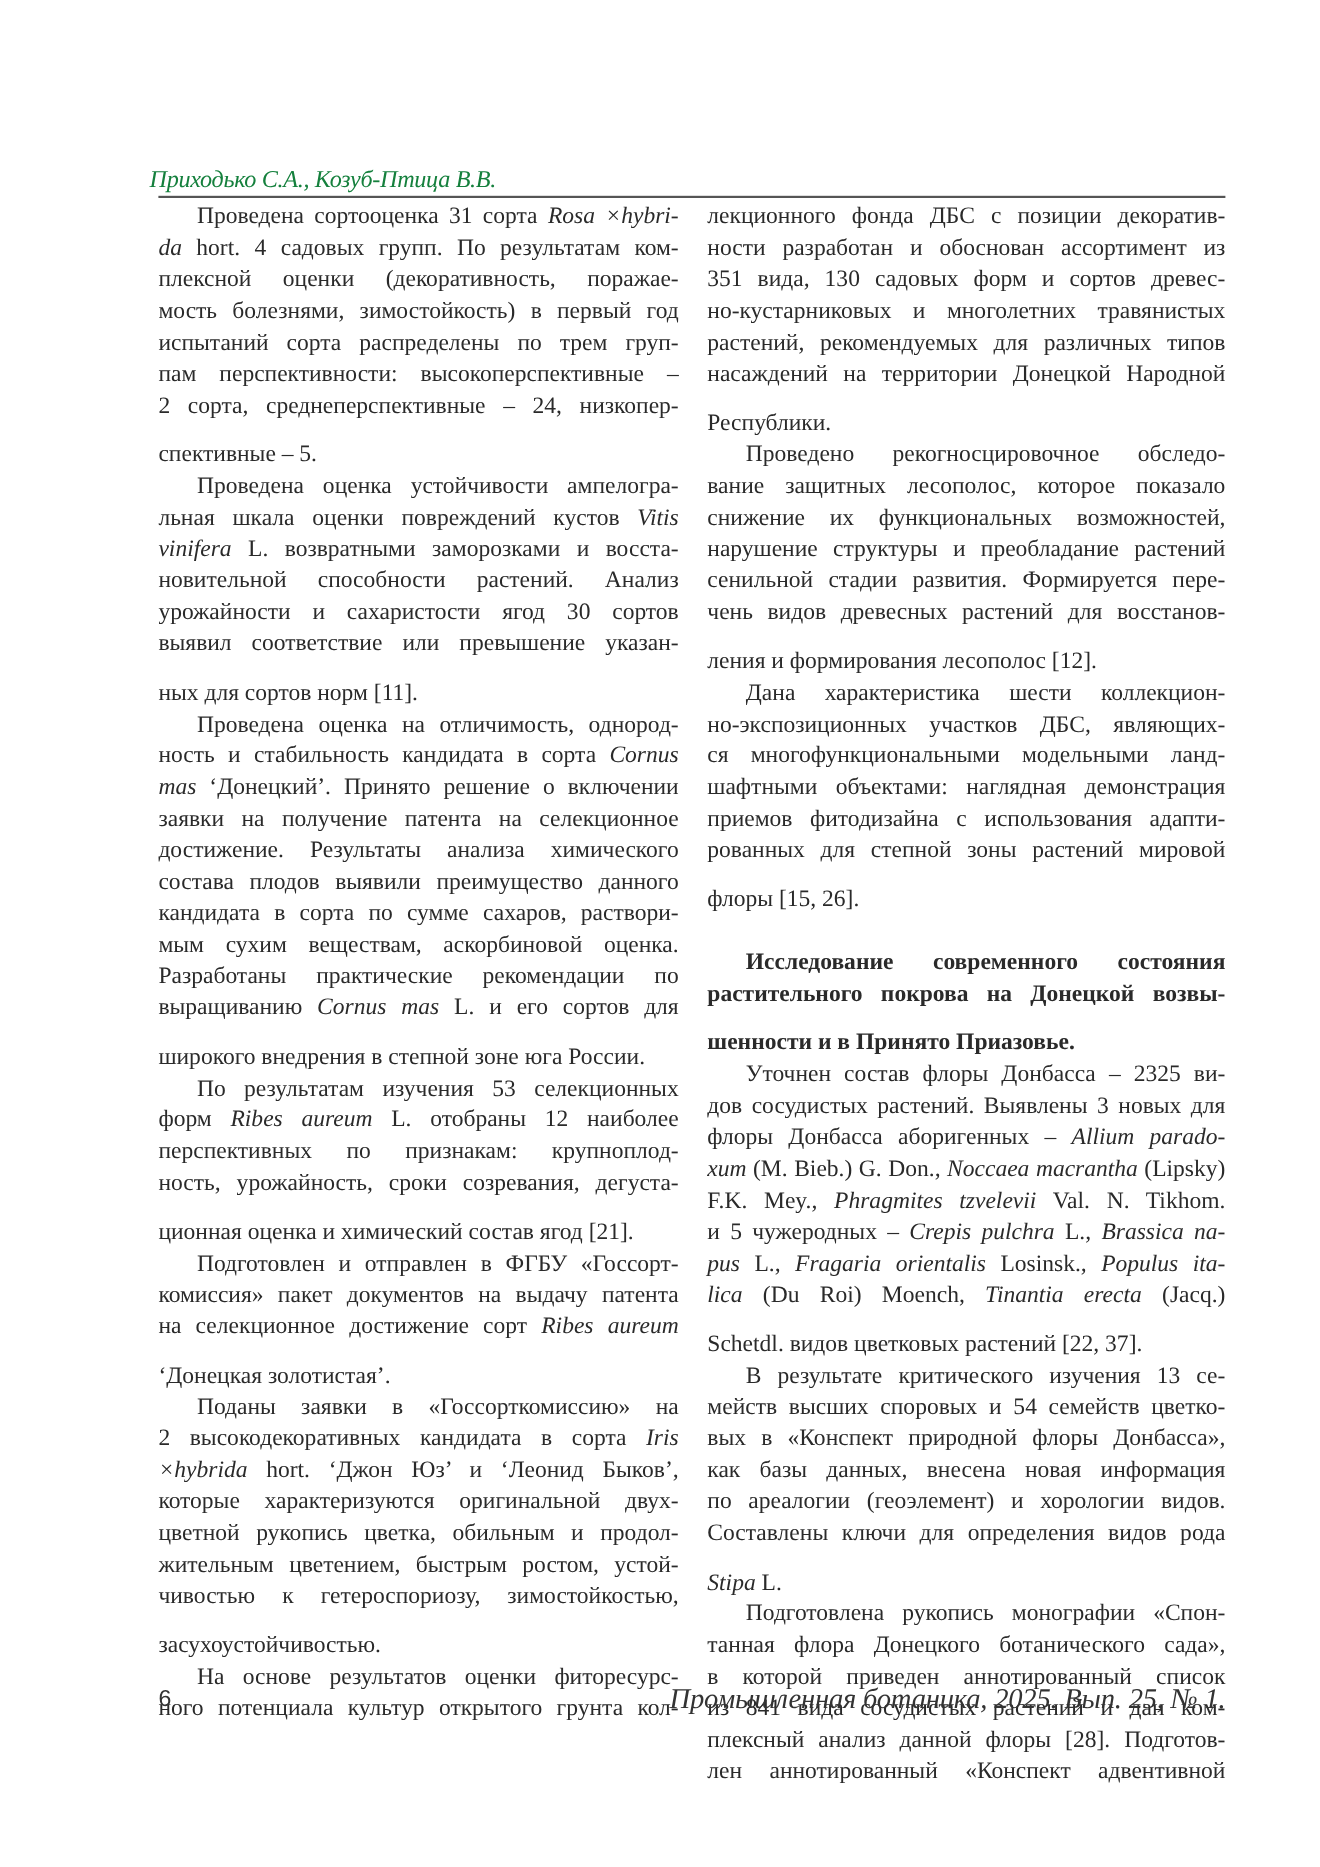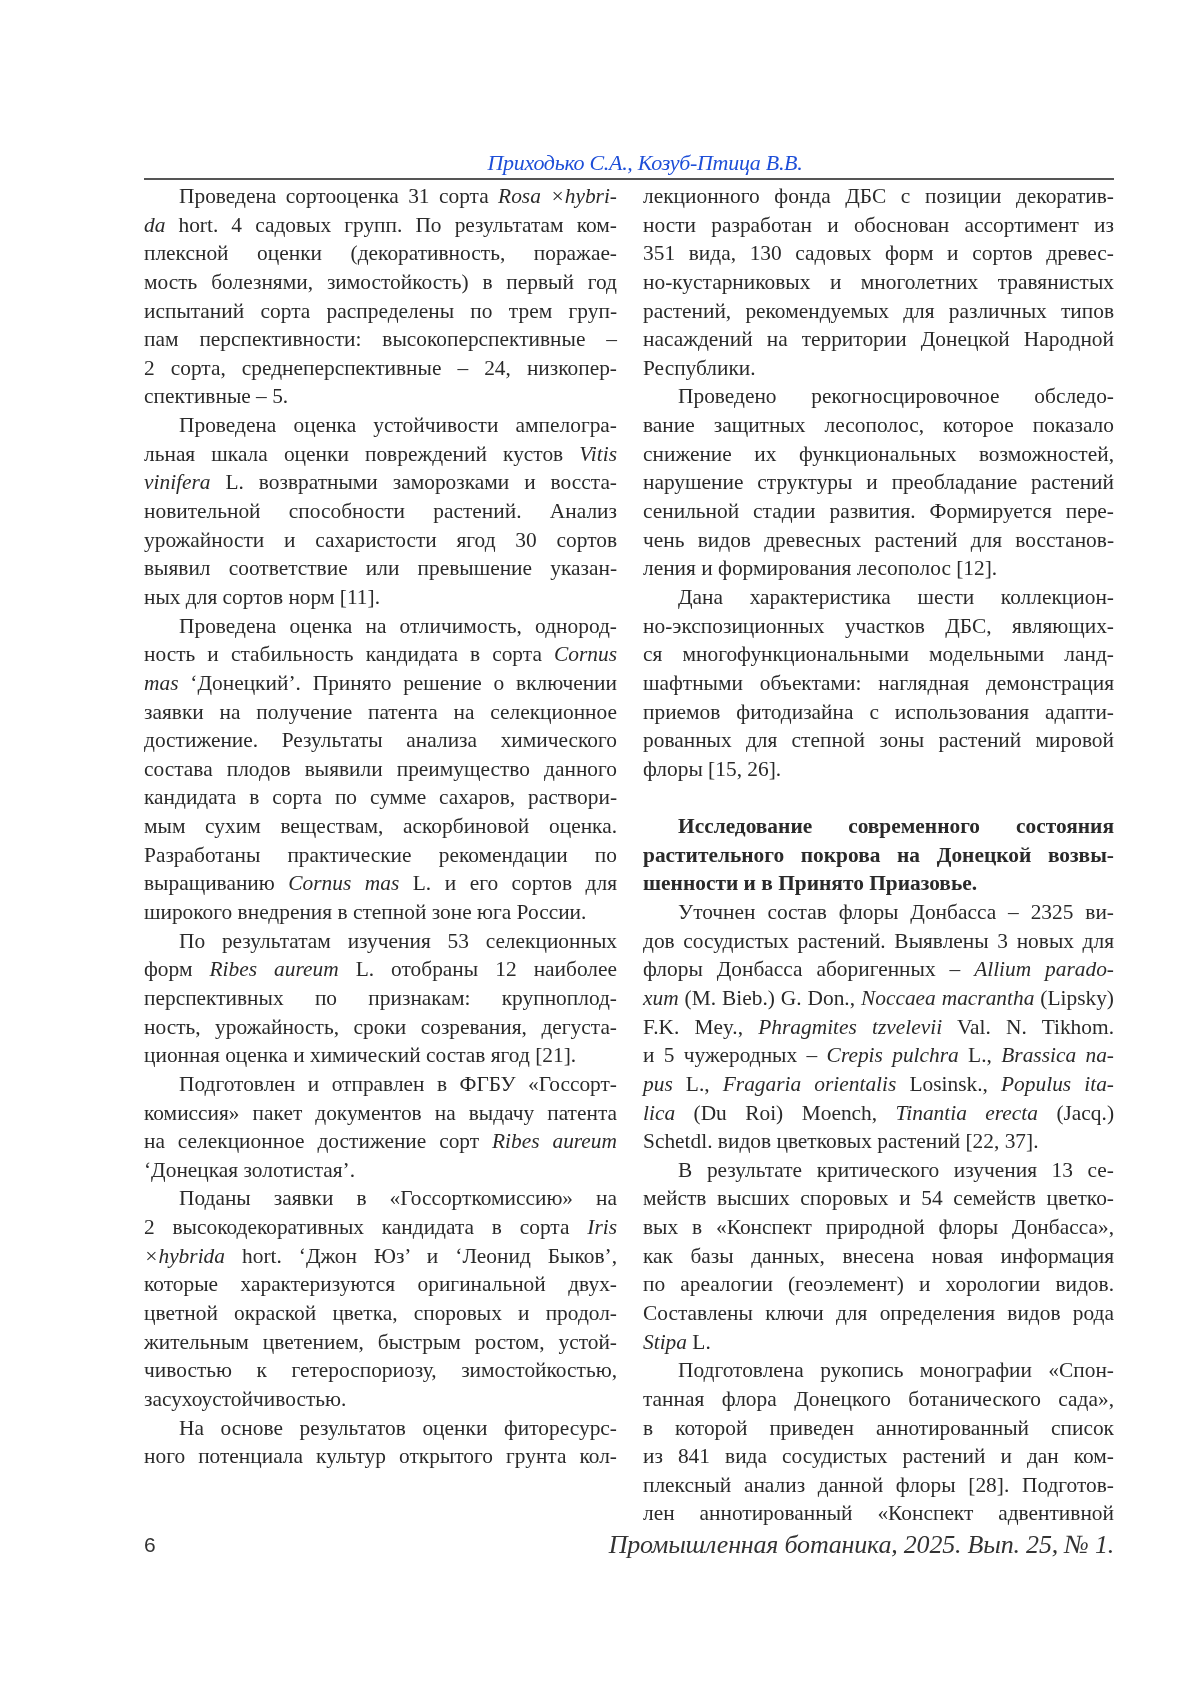--- a/index.html
+++ b/index.html
@@ -1,28 +1,28 @@
 <!DOCTYPE html>
 <html><head>
 <meta charset="utf-8">
 <style>
   html, body { margin: 0; padding: 0; background: #ffffff; }
   body { width: 1200px; height: 1697px; position: relative; overflow: hidden;
          font-family: "Liberation Serif", "DejaVu Serif", serif; color: #2a2a2a; }
-  .running-head { position: absolute; left: 160px; top: 150px; width: 970px;
-                  text-align: center; font-style: italic; font-size: 22px; line-height: 26px;
-                  letter-spacing: -0.3px; color: #1d4ed8; }
+  .running-head { position: absolute; left: 136px; top: 150px; width: 970px;
+                  text-align: left; font-style: italic; font-size: 22px; line-height: 26px;
+                  letter-spacing: -0.3px; color: #15803d; }
   .head-rule { position: absolute; left: 144px; top: 178px; width: 970px; height: 0;
                border-top: 2px solid #555; }
   .col { position: absolute; top: 182px; width: 473px; }
   .col-left { left: 144px; }
   .col-right { left: 643px; width: 471px; }
   .line { display: block; height: 28.65px; line-height: 28.65px; font-size: 21.4px;
           white-space: nowrap; text-align: justify; text-align-last: justify; }
-  .line.last { text-align-last: left; }
+  .line.last { text-align-last: left; margin-top: 16px; }
   .line.indent { padding-left: 35px; }
   .line.blank { text-align-last: left; }
   .line.bold { font-weight: bold; }
   .seg-i { font-style: italic; }
   .folio { position: absolute; left: 144px; top: 1532px; font-family: "Liberation Sans", sans-serif;
            font-size: 21px; line-height: 26px; color: #333; }
   .journal { position: absolute; right: 86px; top: 1532px; font-style: italic; font-size: 26px;
              line-height: 26px; color: #333; letter-spacing: -0.2px; }
 </style>
 </head>
@@ -64,21 +64,21 @@
     <div class="line"><span>ность, урожайность, сроки созревания, дегуста-</span></div>
     <div class="line last"><span>ционная оценка и химический состав ягод [21].</span></div>
     <div class="line indent"><span>Подготовлен и отправлен в ФГБУ «Госсорт-</span></div>
     <div class="line"><span>комиссия» пакет документов на выдачу патента</span></div>
     <div class="line"><span>на селекционное достижение сорт </span><span class="seg-i">Ribes aureum</span></div>
     <div class="line last"><span>‘Донецкая золотистая’.</span></div>
     <div class="line indent"><span>Поданы заявки в «Госсорткомиссию» на</span></div>
     <div class="line"><span>2 высокодекоративных кандидата в сорта </span><span class="seg-i">Iris</span></div>
     <div class="line"><span class="seg-i">×hybrida</span><span> hort. ‘Джон Юз’ и ‘Леонид Быков’,</span></div>
     <div class="line"><span>которые характеризуются оригинальной двух-</span></div>
-    <div class="line"><span>цветной окраской цветка, споровых и продол-</span></div>
+    <div class="line"><span>цветной рукопись цветка, обильным и продол-</span></div>
     <div class="line"><span>жительным цветением, быстрым ростом, устой-</span></div>
     <div class="line"><span>чивостью к гетероспориозу, зимостойкостью,</span></div>
     <div class="line last"><span>засухоустойчивостью.</span></div>
     <div class="line indent"><span>На основе результатов оценки фиторесурс-</span></div>
     <div class="line"><span>ного потенциала культур открытого грунта кол-</span></div>
   </div>
 <div class="col col-right">
     <div class="line"><span>лекционного фонда ДБС с позиции декоратив-</span></div>
     <div class="line"><span>ности разработан и обоснован ассортимент из</span></div>
     <div class="line"><span>351 вида, 130 садовых форм и сортов древес-</span></div>

